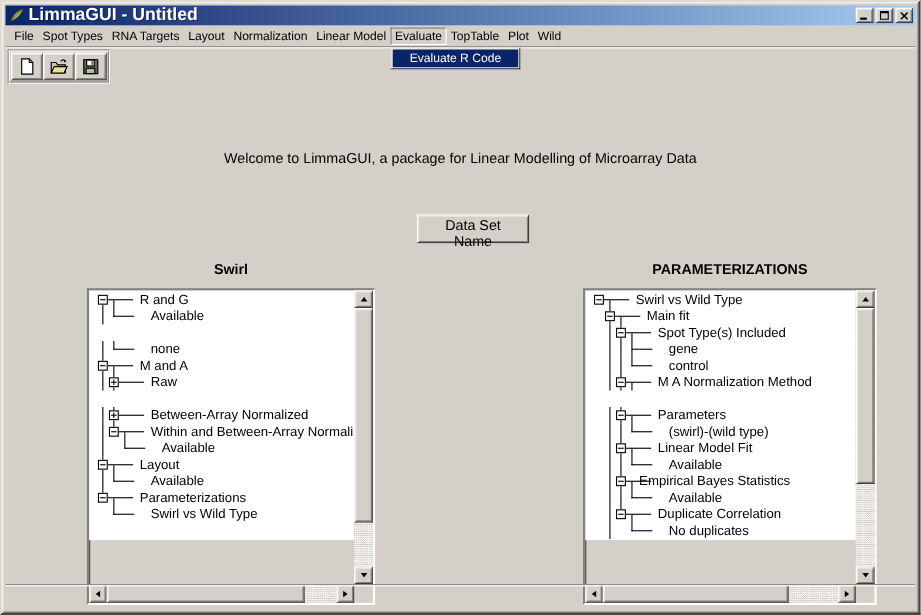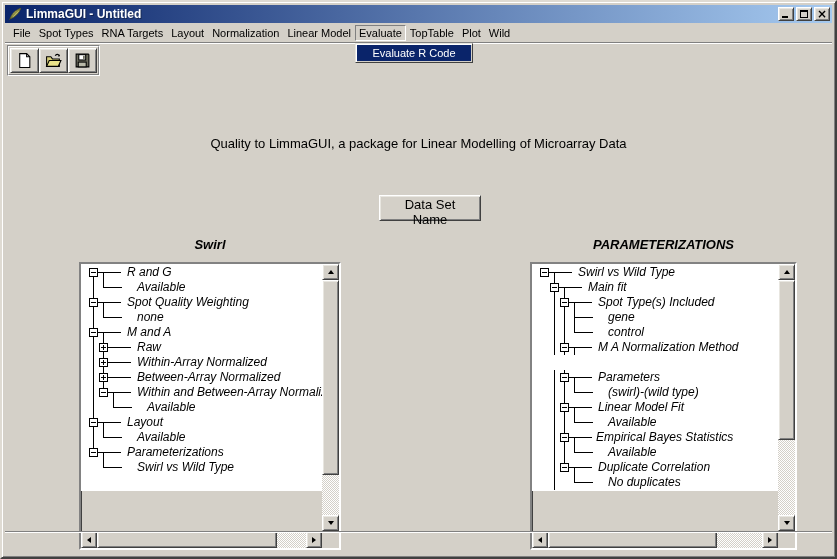--- a/index.html
+++ b/index.html
@@ -6,21 +6,21 @@
     font-family:"Liberation Sans",sans-serif;-webkit-font-smoothing:none;}
   *{box-sizing:border-box;}
   #win{position:relative;width:837px;height:559px;background:var(--bg,#d4d0c8);
     border:2px solid;border-color:#dfdbd3 #404040 #404040 #dfdbd3;
     box-shadow:inset 1px 1px 0 #ffffff, inset -1px -1px 0 #808080;}
   
   .titlebar{position:absolute;left:3px;right:3px;top:3px;height:18px;
     background:linear-gradient(90deg,var(--tb-l,#0a246a),var(--tb-r,#a6caf0));
     display:flex;align-items:center;padding:0 2px;}
   .t-icon{width:16px;height:16px;display:flex;align-items:center;justify-content:center;}
-  .t-text{color:#fff;font-weight:bold;font-size:12px;margin-left:3px;white-space:nowrap;
+  .t-text{color:#fff;font-weight:bold;font-size:16px;margin-left:3px;white-space:nowrap;
     text-shadow:1px 1px 0 rgba(0,0,0,.35);}
   .t-btns{margin-left:auto;display:flex;align-items:center;}
   .wbtn{width:16px;height:14px;background:#d4d0c8;border:1px solid;
     border-color:#ffffff #404040 #404040 #ffffff;
     box-shadow:inset 1px 1px 0 #e8e6e0, inset -1px -1px 0 #808080;
     margin-left:2px;position:relative;display:inline-block;}
   .glyph-min{position:absolute;left:3px;bottom:2px;width:6px;height:2px;background:#000;}
   .glyph-max{position:absolute;left:3px;top:2px;width:8px;height:8px;
     border:1px solid #000;border-top-width:2px;}
   .glyph-close::before{content:"\00D7";position:absolute;left:0;top:-1px;width:100%;
@@ -53,21 +53,21 @@
   .heading{position:absolute;left:0;right:0;top:90px;text-align:center;
     font-family:"Liberation Serif",serif;font-style:italic;font-weight:bold;
     font-size:34px;color:#000;}
   .welcome{position:absolute;left:0;right:0;top:134px;text-align:center;
     font-size:13px;color:#000;}
   .dsn{position:absolute;left:377px;top:193px;width:102px;height:26px;
     background:#d4d0c8;border:1px solid;border-color:#ffffff #404040 #404040 #ffffff;
     box-shadow:inset 1px 1px 0 #e8e6e0, inset -1px -1px 0 #808080;
     font-family:"Liberation Sans",sans-serif;font-size:13px;color:#000;}
   
-  .tree-group{position:absolute;top:235px;font-style:italic;}
+  .tree-group{position:absolute;top:235px;}
   #tg0{left:77px;width:262px;}
   #tg1{left:528px;width:267px;}
   .tg-title{width:100%;text-align:center;font-size:13px;font-weight:bold;color:#000;height:20px;}
   .tree-panel{position:absolute;left:0;top:25px;width:100%;height:288px;background:#d4d0c8;
     border:2px solid;border-color:#828282 #ffffff #ffffff #828282;
     box-shadow:inset 1px 1px 0 #404040;}
   .tree-view{position:absolute;left:0;top:0;width:calc(100% - 17px);height:227px;
     background:var(--treebg,#fff);overflow:hidden;}
   .tree-row{position:absolute;left:0;width:100%;height:15px;}
   .seg{position:absolute;background:#000;}
@@ -152,21 +152,21 @@
         <svg width="17" height="17" viewBox="0 0 16 16">
           <path d="M2 2 h11.5 l0.5 0.5 v11.5 h-12 z" fill="#6b6b5c" stroke="#000"></path>
           <rect x="4.5" y="2.5" width="6.5" height="5" fill="#ffffff" stroke="#000"></rect>
           <rect x="4" y="9.5" width="7.5" height="4.5" fill="#b9b9a8" stroke="#000"></rect>
           <rect x="8.5" y="3.5" width="1.6" height="3" fill="#6b6b5c"></rect>
         </svg>
       </button>
     </div>
   </div>
 
-  <div class="welcome">Quality to LimmaGUI, a package for Linear Modelling of Microarray Data</div>
+  <div class="welcome">Welcome to LimmaGUI, a package for Linear Modelling of Microarray Data</div>
   <button class="dsn">Data Set Name</button>
 
   <div class="tree-group" id="tg0">
     <div class="tg-title">Swirl</div>
     <div class="tree-panel">
       <div class="tree-view">
           <div class="tree-row" style="top: 1px;">
             <div class="seg" style="left: 12px; top: 12px; width: 1px; height: 3px;"></div>
             <div class="seg" style="left: 17px; top: 7px; width: 23px; height: 1px;"></div>
             <div class="tree-box" style="left: 8px;">
@@ -174,30 +174,20 @@
             </div>
             <div class="seg" style="left: 22px; top: 8px; width: 1px; height: 7px;"></div>
             <div class="tree-label" style="left: 46px;">R and G</div>
           </div>
           <div class="tree-row" style="top: 16px;">
             <div class="seg" style="left: 12px; top: 0px; width: 1px; height: 15px;"></div>
             <div class="seg" style="left: 22px; top: 0px; width: 1px; height: 8px;"></div>
             <div class="seg" style="left: 22px; top: 7px; width: 19px; height: 1px;"></div>
             <div class="tree-label" style="left: 56px;">Available</div>
           </div>
-          <div class="tree-row" style="top: 31px;">
-            <div class="seg" style="left: 12px; top: 0px; width: 1px; height: 3px;"></div>
-            <div class="seg" style="left: 12px; top: 12px; width: 1px; height: 3px;"></div>
-            <div class="seg" style="left: 17px; top: 7px; width: 23px; height: 1px;"></div>
-            <div class="tree-box" style="left: 8px;">
-              <div class="bh"></div>
-            </div>
-            <div class="seg" style="left: 22px; top: 8px; width: 1px; height: 7px;"></div>
-            <div class="tree-label" style="left: 46px;">Spot Quality Weighting</div>
-          </div>
           <div class="tree-row" style="top: 46px;">
             <div class="seg" style="left: 12px; top: 0px; width: 1px; height: 15px;"></div>
             <div class="seg" style="left: 22px; top: 0px; width: 1px; height: 8px;"></div>
             <div class="seg" style="left: 22px; top: 7px; width: 19px; height: 1px;"></div>
             <div class="tree-label" style="left: 56px;">none</div>
           </div>
           <div class="tree-row" style="top: 61px;">
             <div class="seg" style="left: 12px; top: 0px; width: 1px; height: 3px;"></div>
             <div class="seg" style="left: 12px; top: 12px; width: 1px; height: 3px;"></div>
             <div class="seg" style="left: 17px; top: 7px; width: 23px; height: 1px;"></div>
@@ -210,31 +200,20 @@
           <div class="tree-row" style="top: 76px;">
             <div class="seg" style="left: 12px; top: 0px; width: 1px; height: 15px;"></div>
             <div class="seg" style="left: 22px; top: 0px; width: 1px; height: 3px;"></div>
             <div class="seg" style="left: 22px; top: 12px; width: 1px; height: 3px;"></div>
             <div class="seg" style="left: 27px; top: 7px; width: 23px; height: 1px;"></div>
             <div class="tree-box" style="left: 18px;">
               <div class="bh"></div>
               <div class="bv"></div>
             </div>
             <div class="tree-label" style="left: 56px;">Raw</div>
-          </div>
-          <div class="tree-row" style="top: 91px;">
-            <div class="seg" style="left: 12px; top: 0px; width: 1px; height: 15px;"></div>
-            <div class="seg" style="left: 22px; top: 0px; width: 1px; height: 3px;"></div>
-            <div class="seg" style="left: 22px; top: 12px; width: 1px; height: 3px;"></div>
-            <div class="seg" style="left: 27px; top: 7px; width: 23px; height: 1px;"></div>
-            <div class="tree-box" style="left: 18px;">
-              <div class="bh"></div>
-              <div class="bv"></div>
-            </div>
-            <div class="tree-label" style="left: 56px;">Within-Array Normalized</div>
           </div>
           <div class="tree-row" style="top: 106px;">
             <div class="seg" style="left: 12px; top: 0px; width: 1px; height: 15px;"></div>
             <div class="seg" style="left: 22px; top: 0px; width: 1px; height: 3px;"></div>
             <div class="seg" style="left: 22px; top: 12px; width: 1px; height: 3px;"></div>
             <div class="seg" style="left: 27px; top: 7px; width: 23px; height: 1px;"></div>
             <div class="tree-box" style="left: 18px;">
               <div class="bh"></div>
               <div class="bv"></div>
             </div>
@@ -404,21 +383,21 @@
           </div>
           <div class="tree-row" style="top: 166px;">
             <div class="seg" style="left: 22px; top: 0px; width: 1px; height: 15px;"></div>
             <div class="seg" style="left: 32px; top: 0px; width: 1px; height: 3px;"></div>
             <div class="seg" style="left: 32px; top: 12px; width: 1px; height: 3px;"></div>
             <div class="seg" style="left: 37px; top: 7px; width: 23px; height: 1px;"></div>
             <div class="tree-box" style="left: 28px;">
               <div class="bh"></div>
             </div>
             <div class="seg" style="left: 42px; top: 8px; width: 1px; height: 7px;"></div>
-            <div class="tree-label" style="left: 64px;">Empirical Bayes Statistics</div>
+            <div class="tree-label" style="left: 49px;">Empirical Bayes Statistics</div>
           </div>
           <div class="tree-row" style="top: 181px;">
             <div class="seg" style="left: 22px; top: 0px; width: 1px; height: 15px;"></div>
             <div class="seg" style="left: 32px; top: 0px; width: 1px; height: 15px;"></div>
             <div class="seg" style="left: 42px; top: 0px; width: 1px; height: 8px;"></div>
             <div class="seg" style="left: 42px; top: 7px; width: 19px; height: 1px;"></div>
             <div class="tree-label" style="left: 76px;">Available</div>
           </div>
           <div class="tree-row" style="top: 196px;">
             <div class="seg" style="left: 22px; top: 0px; width: 1px; height: 15px;"></div>

